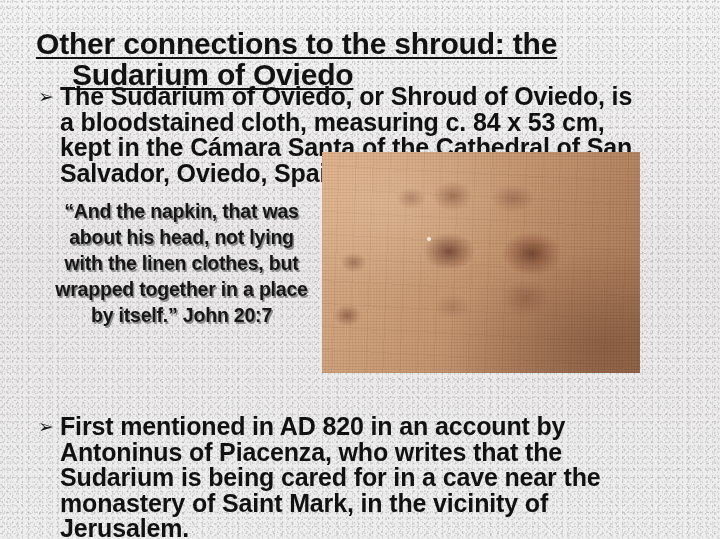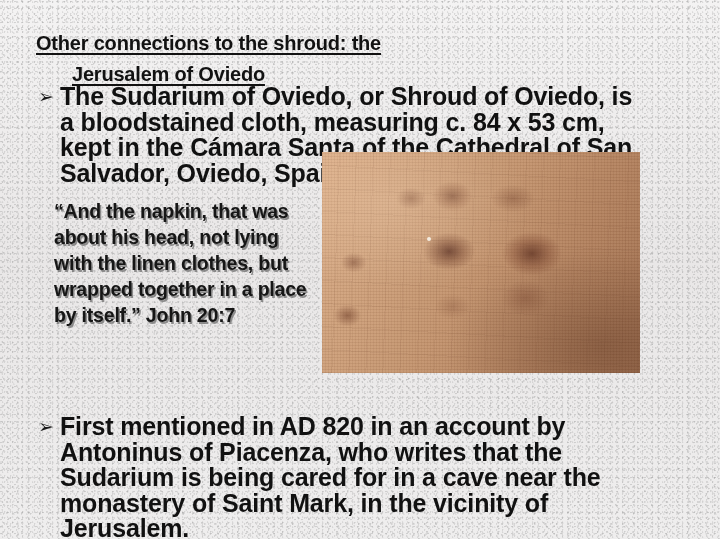--- a/index.html
+++ b/index.html
@@ -34,21 +34,21 @@
 
   
   #title-block {
     position: absolute;
     left: 36px;
     top: 28px;
     width: 580px;
     z-index: 4;
   }
   .title-line {
-    font-size: 20px;
+    font-size: 30px;
     font-weight: bold;
     color: #121212;
     letter-spacing: -0.2px;
     line-height: 31px;
     text-decoration: underline;
     text-underline-offset: 3px;
     text-decoration-thickness: 2px;
     white-space: nowrap;
   }
   .title-line.second {
@@ -81,20 +81,21 @@
   #bullet-one { left: 38px; top: 84px; width: 600px; }
   #bullet-two { left: 38px; top: 414px; width: 630px; }
 
   
   #quote-block {
     position: absolute;
     left: 54px;
     top: 198px;
     width: 255px;
     z-index: 3;
+    text-align: center;
   }
   #quote-text {
     font-size: 19.5px;
     font-weight: bold;
     line-height: 26px;
     color: #161616;
     letter-spacing: -0.2px;
     text-shadow: 1.5px 1.5px 0.5px rgba(110,110,110,0.75);
   }
 
@@ -150,21 +151,21 @@
     z-index: 7;
   }
 </style>
 </head>
 <body>
 
 <div id="slide">
 
   <div id="title-block">
     <div class="title-line">Other connections to the shroud: the</div>
-    <div class="title-line second">Jerusalem of Oviedo</div>
+    <div class="title-line second">Sudarium of Oviedo</div>
   </div>
 
   <div class="bullet-row" id="bullet-one">
     <span class="bullet-marker">➢</span>
     <span class="bullet-text">The Sudarium of Oviedo, or Shroud of Oviedo, is a bloodstained cloth, measuring c. 84 x 53 cm, kept in the Cámara Santa of the Cathedral of San Salvador, Oviedo, Spain</span>
   </div>
 
   <div id="quote-block">
     <div id="quote-text">“And the napkin, that was about his head, not lying with the linen clothes, but wrapped together in a place by itself.” John 20:7</div>
   </div>

